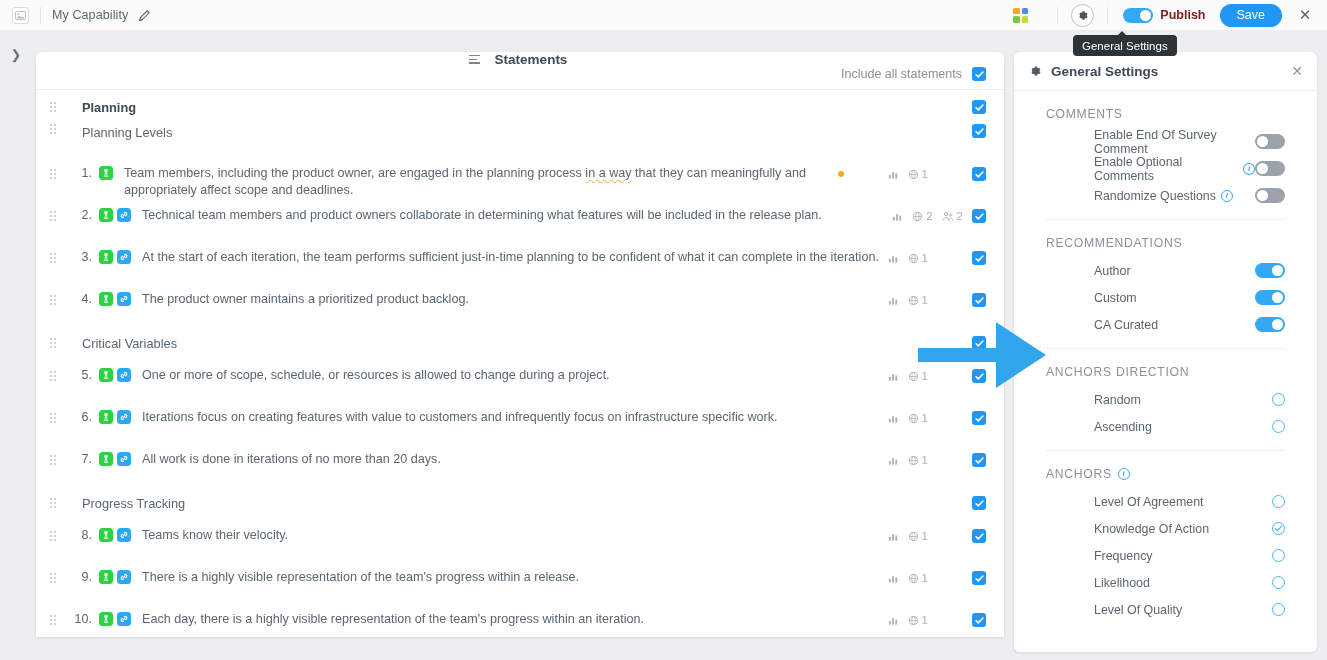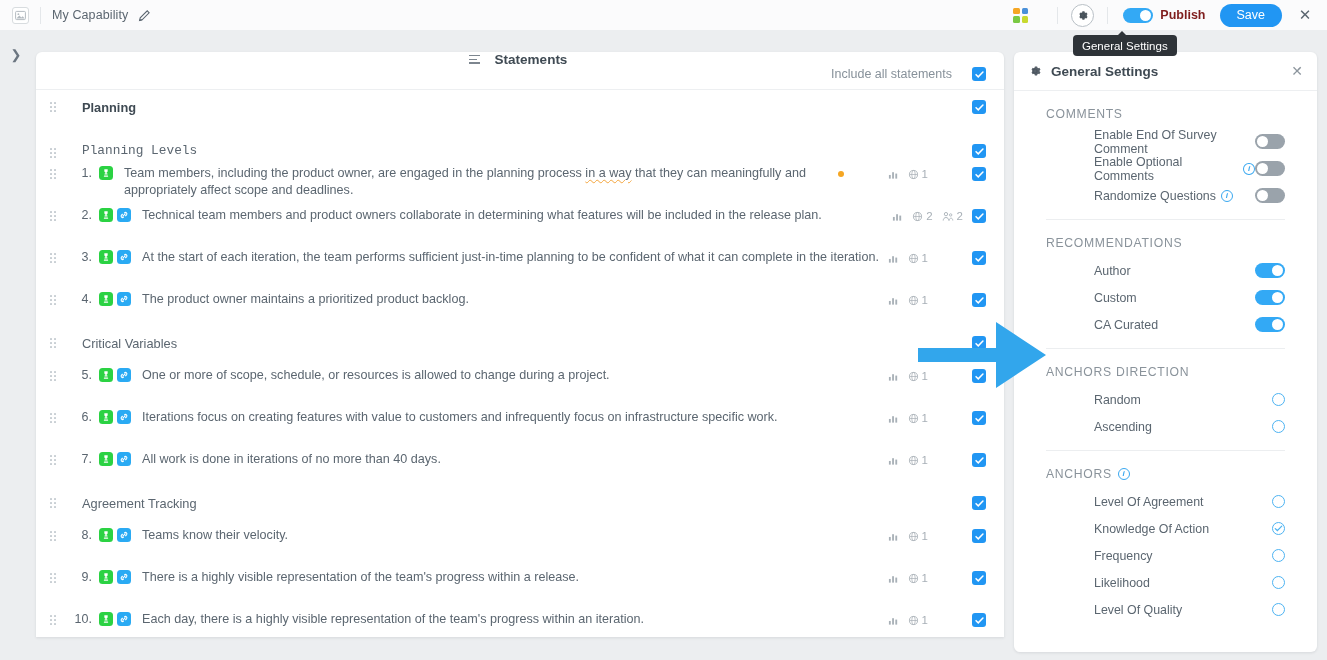--- a/index.html
+++ b/index.html
@@ -80,21 +80,21 @@
     background:#fff; border-radius:6px 6px 0 0;
     box-shadow:0 1px 3px rgba(20,30,40,.10);
     overflow:hidden;
   }
   .card-head{
     height:38px; border-bottom:1px solid #edeff1;
     display:flex; align-items:center; padding:0 18px 0 14px;flex-direction:column;
   }
   .ch-left{ display:flex; align-items:center; gap:9px; }
   .ch-title{ font-size:13.5px; font-weight:bold; color:#3f4a53; }
-  .ch-right{ margin-left:auto; display:flex; align-items:center; gap:20px; }
+  .ch-right{ margin-left:auto; display:flex; align-items:center; gap:10px; }
   .ch-right .lbl{ font-size:12.5px; color:#87919a; }
 
   .chk{
     width:14px; height:14px; border-radius:3px; background:#2196f3;
     display:flex; align-items:center; justify-content:center; flex:none;
   }
   .chk svg{ display:block; }
 
   .rows{ }
   .row{
@@ -259,21 +259,21 @@
         <span style="width: 14px;"></span>
         <span class="grp-label">Planning</span>
         <span class="meta" style="padding-top: 0px;">
           <span class="chk">
             <svg width="9" height="9" viewBox="0 0 10 10">
               <path d="M1.2 5.2 L3.6 7.6 L8.8 2.2" fill="none" stroke="#fff" stroke-width="1.7" stroke-linecap="round"></path>
             </svg>
           </span>
         </span>
       </div>
-      <div class="row sub" style="min-height: 34px; align-items: flex-end; font-family: Liberation Mono, monospace;">
+      <div class="row sub" style="min-height: 34px; align-items: flex-start;">
         <span class="handle" style="margin-top: 0px;">
           <i></i>
           <i></i>
           <i></i>
           <i></i>
           <i></i>
           <i></i>
         </span>
         <span style="width: 14px;"></span>
         <span class="grp-label">Planning Levels</span>
@@ -625,21 +625,21 @@
             </svg>
           </span>
           <span class="bdg blue">
             <svg width="10" height="10" viewBox="0 0 12 12">
               <path d="M4.6 7.4 L7.4 4.6" stroke="#fff" stroke-width="1.3" stroke-linecap="round"></path>
               <path d="M6.6 3.4 a1.7 1.7 0 012.4 2.4 L7.9 6.9" fill="none" stroke="#fff" stroke-width="1.3" stroke-linecap="round"></path>
               <path d="M5.4 8.6 a1.7 1.7 0 01-2.4-2.4 L4.1 5.1" fill="none" stroke="#fff" stroke-width="1.3" stroke-linecap="round"></path>
             </svg>
           </span>
         </span>
-        <span class="stmt-text">All work is done in iterations of no more than 40 days.</span>
+        <span class="stmt-text">All work is done in iterations of no more than 20 days.</span>
         <span class="meta">
           <span class="mi">
             <svg width="11" height="11" viewBox="0 0 12 12">
               <rect x="1" y="6.5" width="2" height="4" fill="#a8b0b7"></rect>
               <rect x="4.5" y="3.5" width="2" height="7" fill="#a8b0b7"></rect>
               <rect x="8" y="5" width="2" height="5.5" fill="#a8b0b7"></rect>
             </svg>
           </span>
           <span class="mi">
             <svg width="11" height="11" viewBox="0 0 12 12">
@@ -660,21 +660,21 @@
       <div class="row sub" style="min-height: 34px; align-items: center;">
         <span class="handle" style="margin-top: 0px;">
           <i></i>
           <i></i>
           <i></i>
           <i></i>
           <i></i>
           <i></i>
         </span>
         <span style="width: 14px;"></span>
-        <span class="grp-label">Agreement Tracking</span>
+        <span class="grp-label">Progress Tracking</span>
         <span class="meta" style="padding-top: 0px;">
           <span class="chk">
             <svg width="9" height="9" viewBox="0 0 10 10">
               <path d="M1.2 5.2 L3.6 7.6 L8.8 2.2" fill="none" stroke="#fff" stroke-width="1.7" stroke-linecap="round"></path>
             </svg>
           </span>
         </span>
       </div>
       <div class="row" style="min-height: 42px; align-items: flex-start; padding-top: 6px;">
         <span class="handle">

